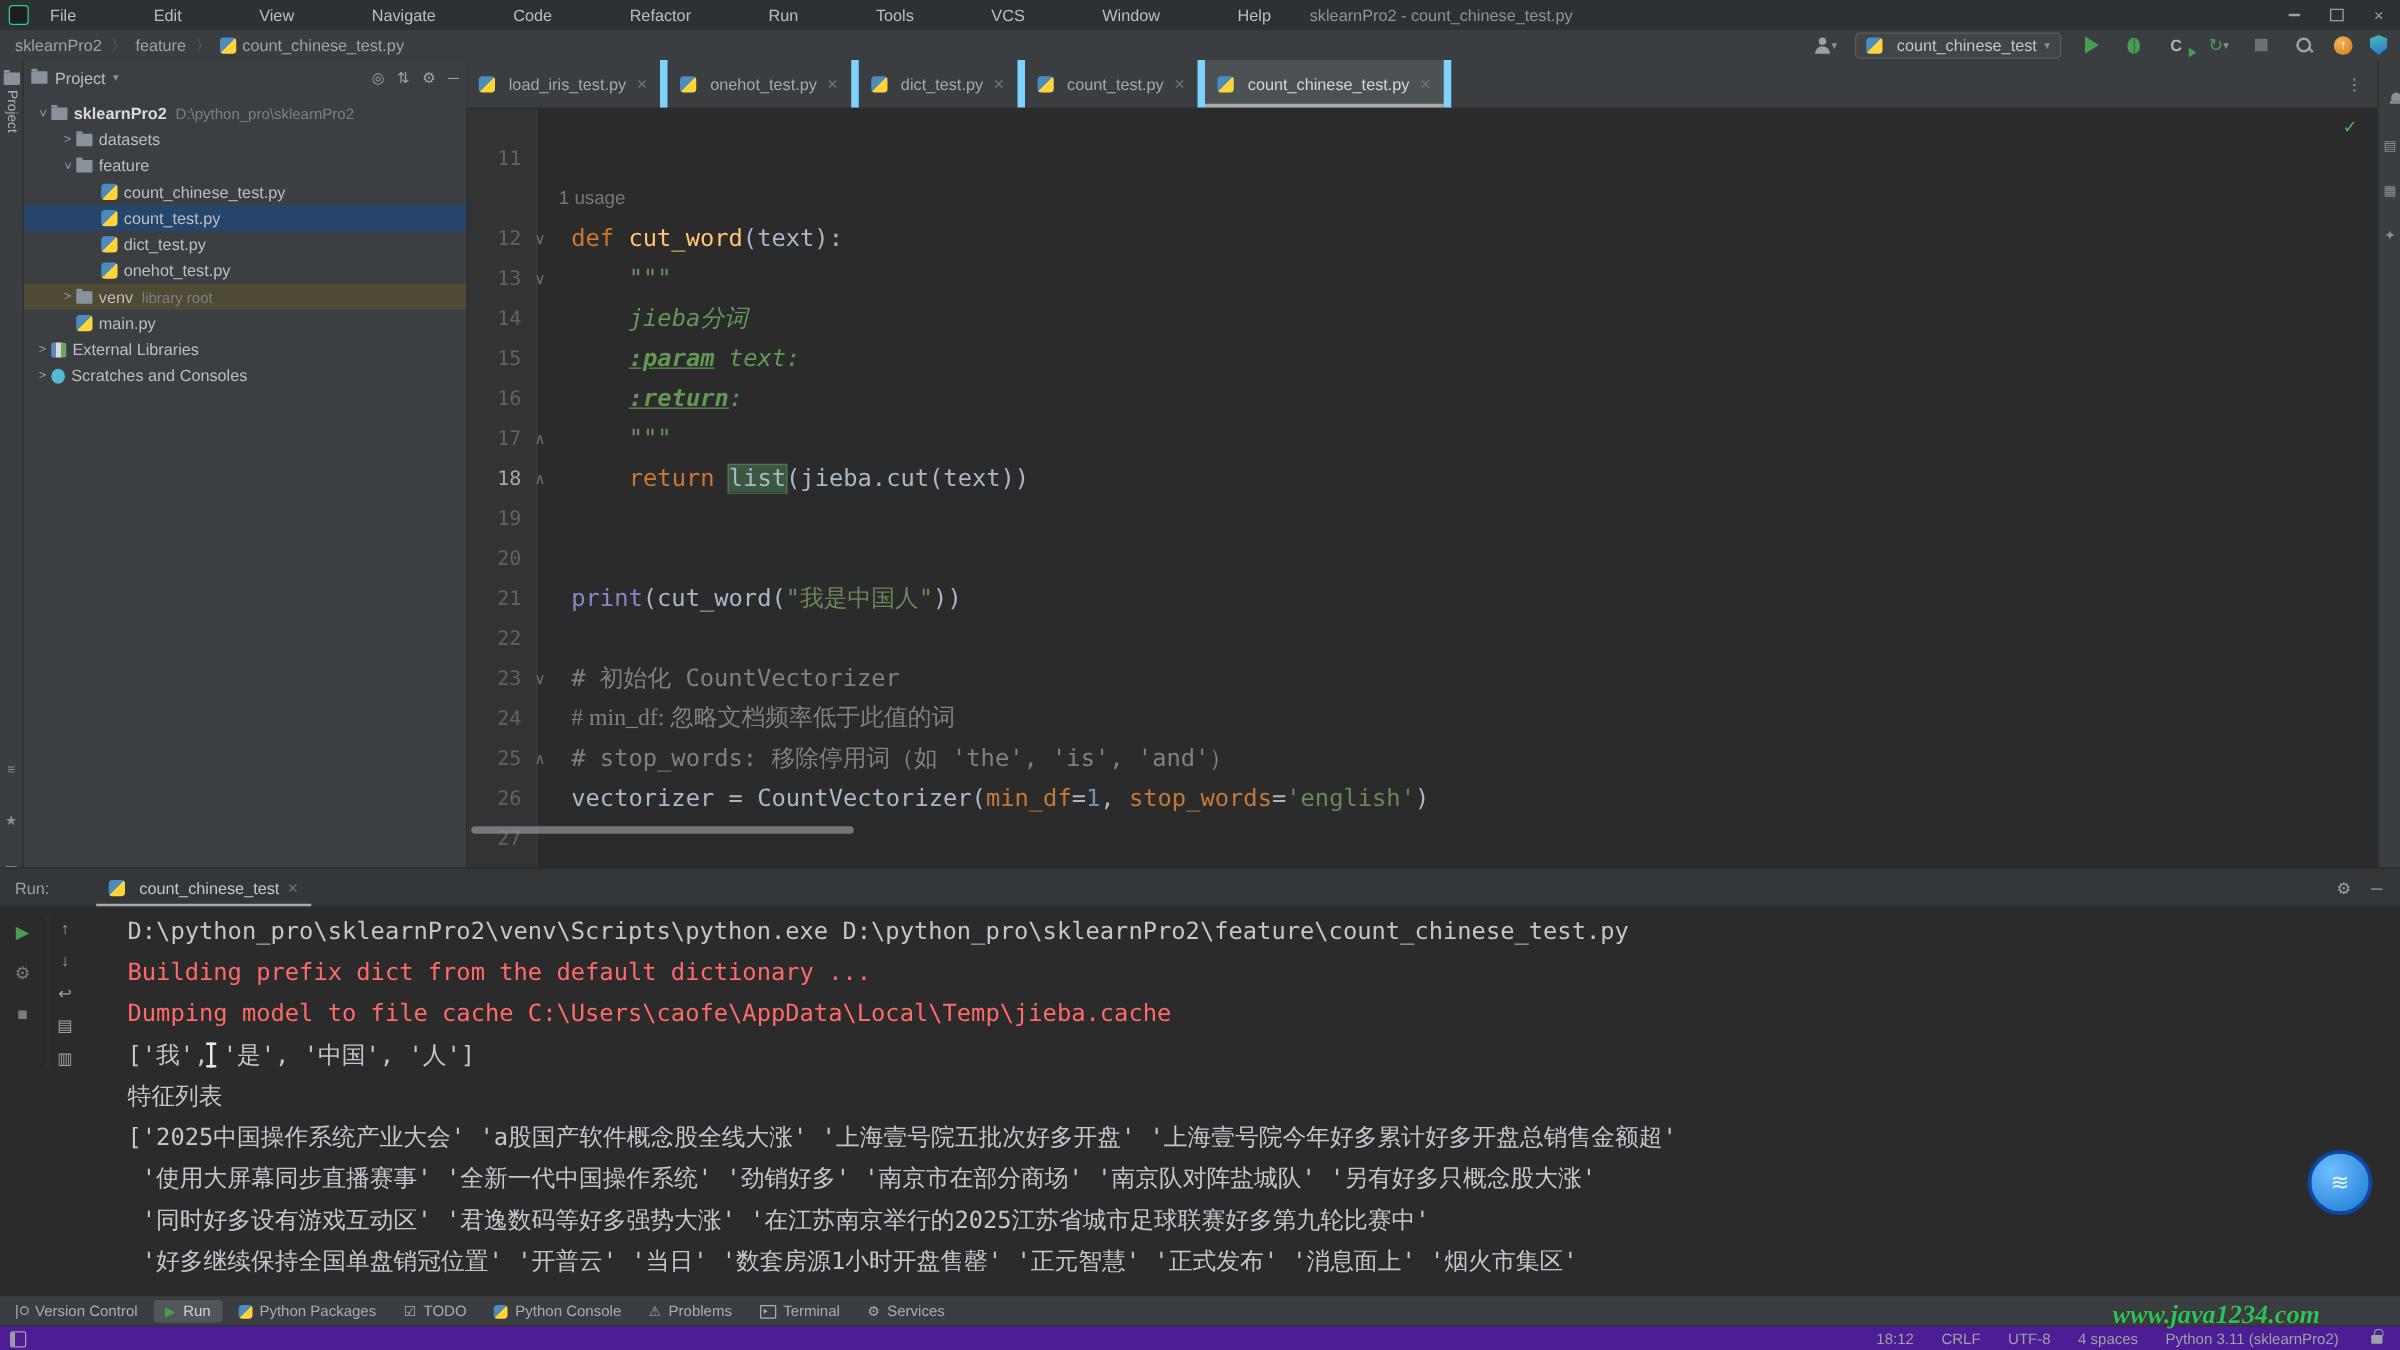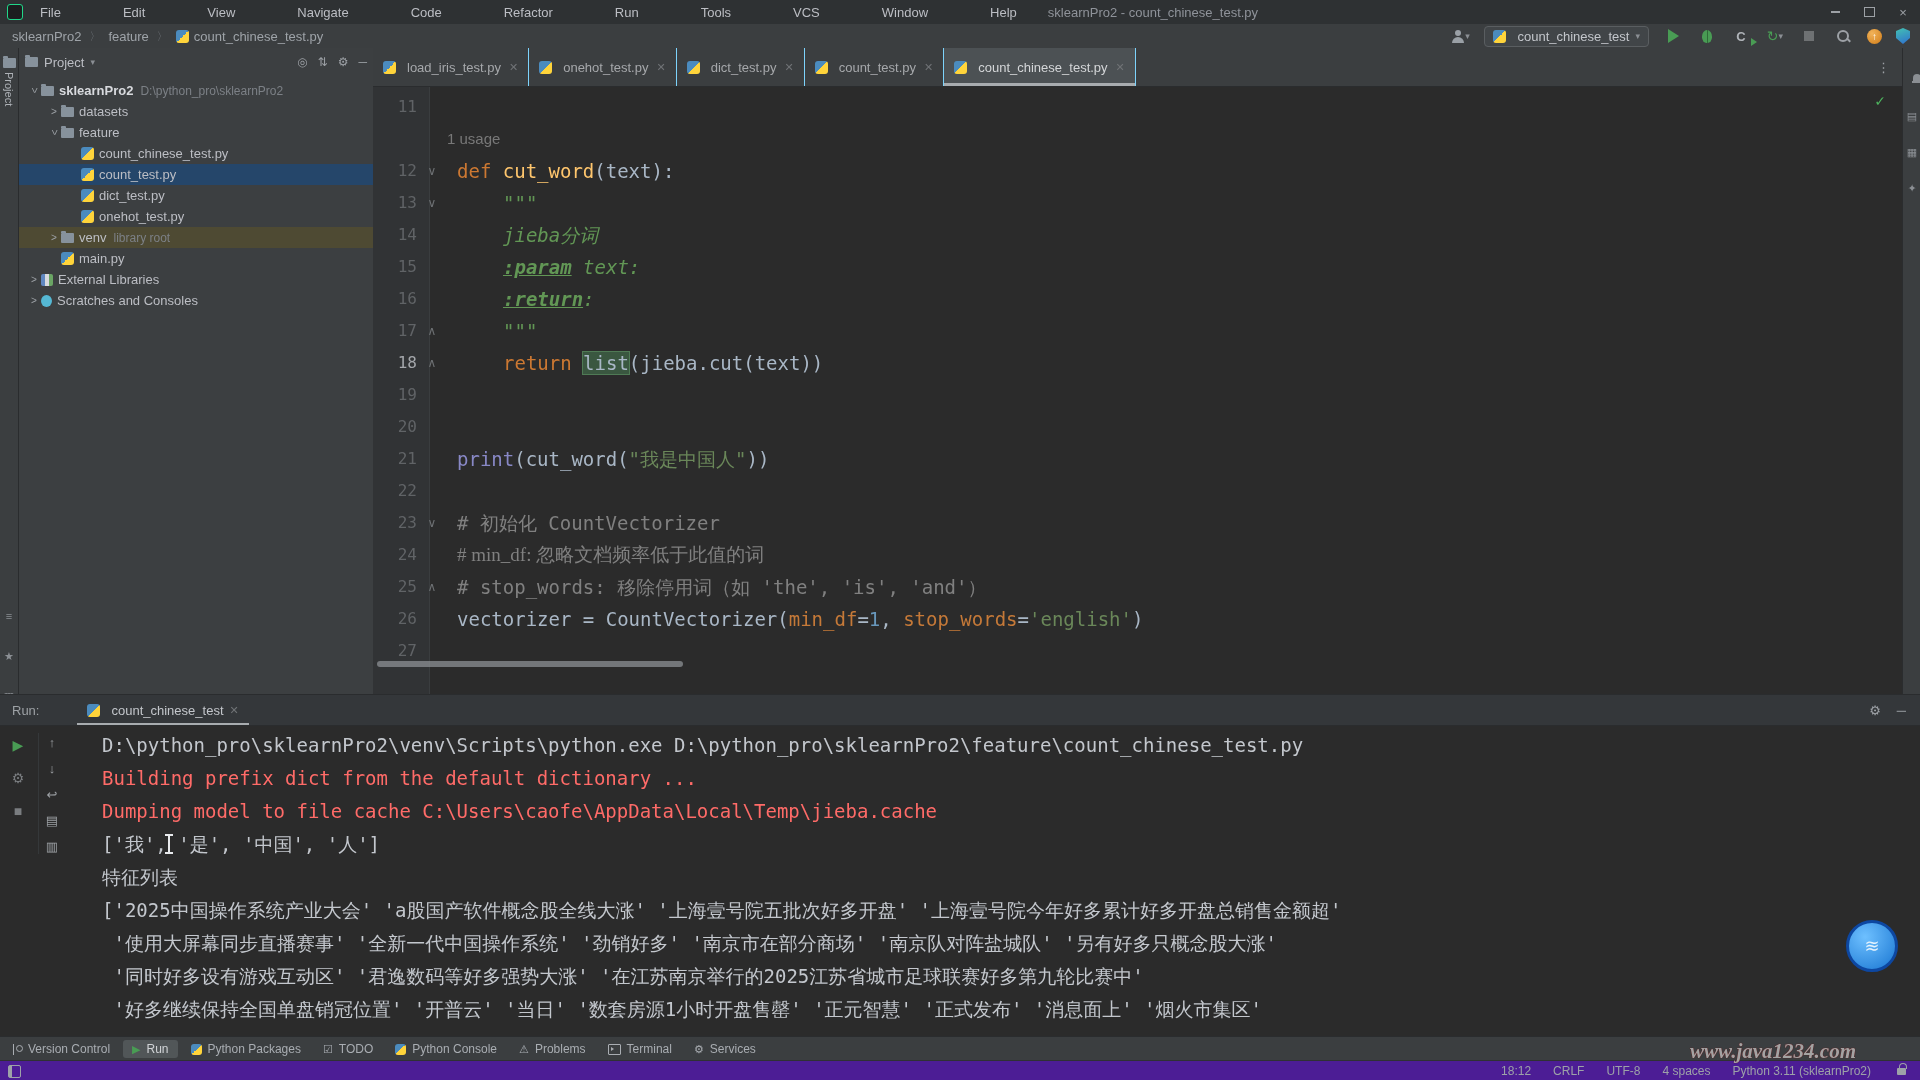--- a/index.html
+++ b/index.html
@@ -78,28 +78,28 @@
   .chev.open{transform:rotate(90deg);}
   .ticon{flex:none;margin-right:5px;}
   .i-lib{display:inline-block;width:12px;height:12px;background:linear-gradient(90deg,#5f87c0 33%,#d8dade 33%,#d8dade 66%,#6aa564 66%);border-radius:2px;}
   .i-scratch{display:inline-block;width:11px;height:12px;background:#55b8d4;border-radius:50% 50% 50% 50%;}
   .tlabel.bold{font-weight:bold;color:#d8dade;}
   .tsec{color:#7c8086;margin-left:7px;font-size:12px;}
 
   
   #editor{position:absolute;left:373px;top:48px;width:1529px;height:646px;background:#2b2b2b;}
   #tabbar{height:38px;background:#3b3e40;border-bottom:1px solid #2a2c2e;display:flex;align-items:stretch;font-size:13px;}
-  .etab{display:flex;align-items:center;padding:0 10px;color:#a6a8ab;gap:6px;border-right:1px solid #7dd3fc;position:relative;}
+  .etab{display:flex;align-items:center;padding:0 10px;color:#a6a8ab;gap:6px;border-right:6px solid #7dd3fc;position:relative;}
   .etab .x{color:#707376;font-size:11px;margin-left:2px;}
   .etab.active{background:#4c5154;color:#d4d6d8;}
   .etab.active:after{content:"";position:absolute;left:0;right:0;bottom:0;height:3px;background:#a8acaf;}
   #tab-kebab{margin-left:auto;display:flex;align-items:center;padding:0 12px;color:#9da1a6;}
   #codearea{position:absolute;left:0;top:39px;width:1529px;height:607px;overflow:hidden;}
   #gutterbg{position:absolute;left:0;top:0;width:56px;height:100%;background:#313335;border-right:1px solid #3a3d3f;}
-  #codelines{position:absolute;left:0;top:4px;width:100%;}
+  #codelines{position:absolute;left:0;top:24px;width:100%;}
   .crow{display:flex;height:32px;line-height:32px;font-size:19px;}
   .crow .ln{width:44px;text-align:right;color:#606366;font-size:16px;flex:none;font-family:"DejaVu Sans Mono",monospace;}
   .crow .ln.cur{color:#a4a7ab;}
   .crow .fold{width:30px;text-align:center;color:#6d7073;font-size:12px;flex:none;}
   .crow .src{font-family:"DejaVu Sans Mono",monospace;white-space:pre;}
   .inlay{color:#787878;font-size:15px;font-family:"Liberation Sans",sans-serif;}
   .c-kw{color:#cc7832;} .c-fn{color:#ffc66d;} .c-doc{color:#629755;font-style:italic;}
   .c-tag{color:#629755;font-style:italic;font-weight:bold;text-decoration:underline;}
   .c-str{color:#6a8759;} .c-cmt{color:#808080;} .c-num{color:#6897bb;}
   .c-arg{color:#c57938;} .c-plain{color:#a9b7c6;} .c-builtin{color:#8888c6;}
@@ -140,21 +140,21 @@
   .icon-term:before{content:"";position:absolute;left:2px;top:2px;border-left:3px solid #a9adb2;border-top:2px solid transparent;border-bottom:2px solid transparent;}
   .pyicon.small{width:11px;height:11px;margin:0;}
 
   #statusbar{position:absolute;left:0;top:1060px;width:1920px;height:20px;background:#4c1d95;border-top:1px solid #2f3133;
              display:flex;align-items:center;font-size:12px;color:#9da2a8;}
   #layout-ico{margin-left:8px;width:11px;height:11px;border:1.2px solid #9da2a8;border-radius:2px;position:relative;}
   #layout-ico:before{content:"";position:absolute;left:0;top:0;width:3px;height:100%;background:#9da2a8;}
   #status-right{margin-left:auto;display:flex;align-items:center;gap:22px;margin-right:14px;}
   .lock{position:relative;width:9px;height:7px;background:#9da2a8;border-radius:1px;margin-left:4px;}
   .lock:before{content:"";position:absolute;left:1.5px;top:-5px;width:6px;height:5px;border:1.5px solid #9da2a8;border-bottom:none;border-radius:4px 4px 0 0;}
-  #watermark{position:absolute;right:64px;top:1039px;color:#a3a3a3;font-family:"Liberation Serif",serif;
+  #watermark{position:absolute;right:64px;top:1039px;color:#22c55e;font-family:"Liberation Serif",serif;
              font-weight:bold;font-style:italic;font-size:21px;text-shadow:0 0 1px #7a0000;}
 </style>
 </head>
 <body>
 
 <div id="app">
 
   <div id="titlebar">
     <div id="logo"></div>
     <div id="menus" style="display:flex;gap:44px;">

